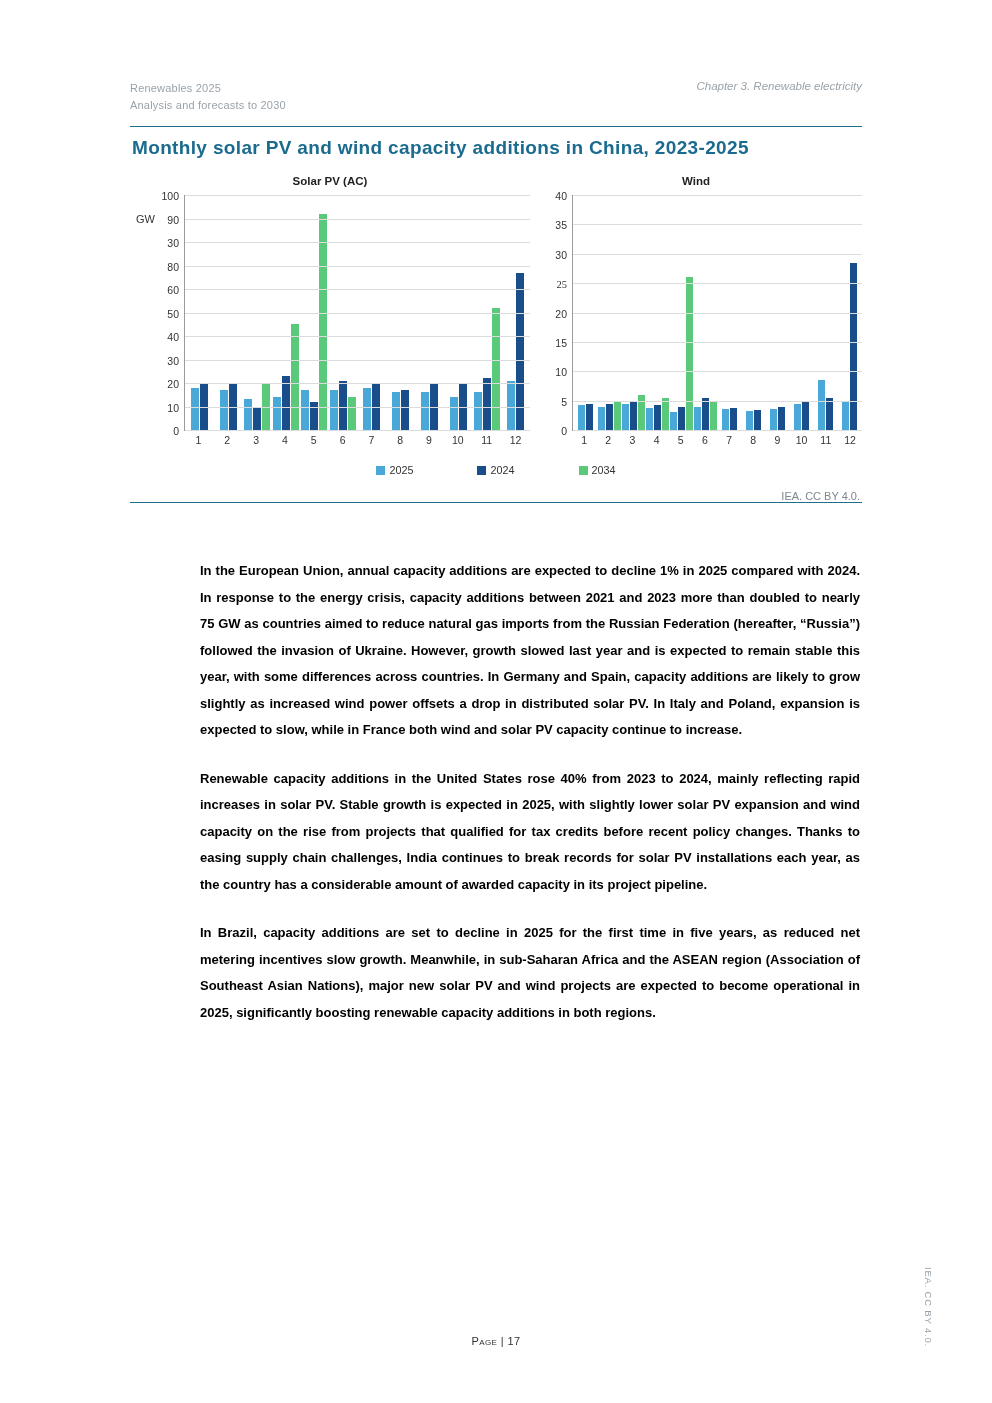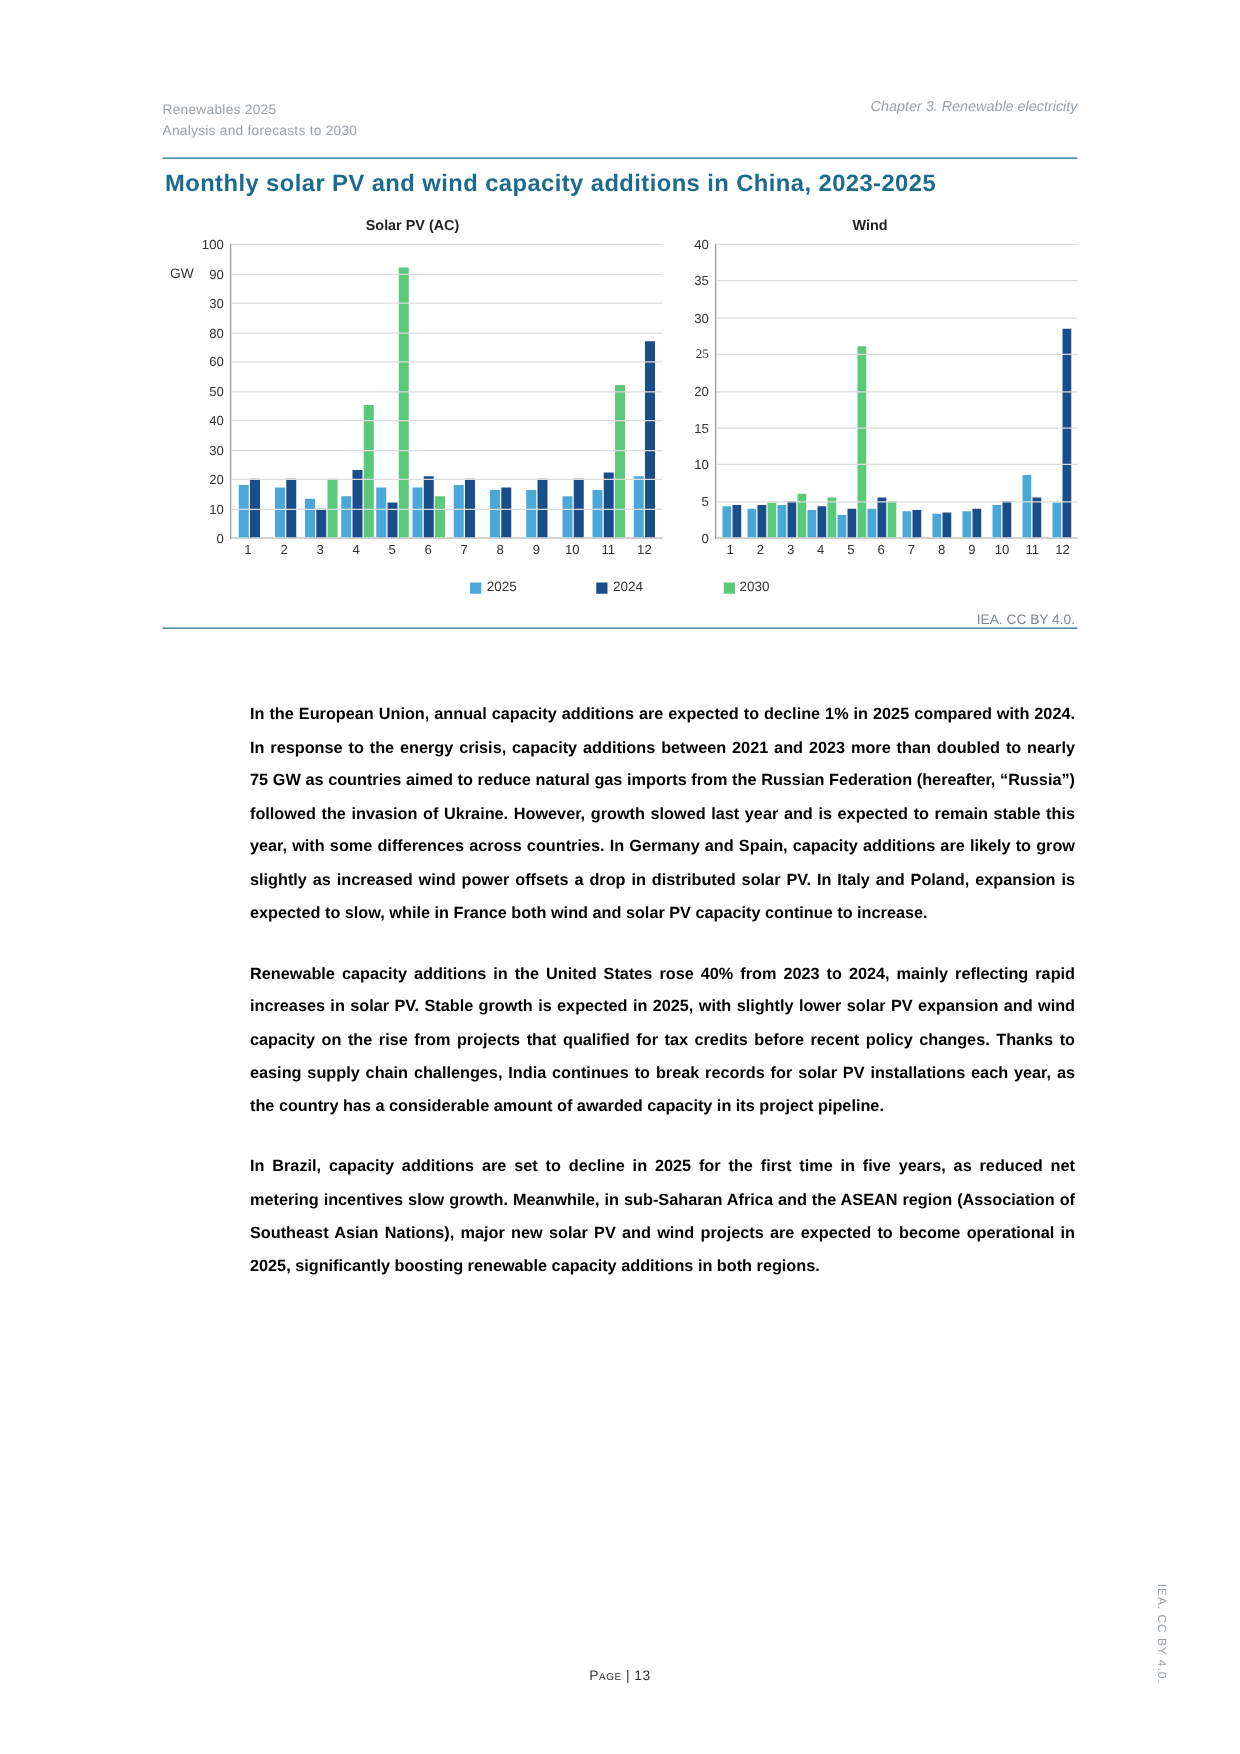--- a/index.html
+++ b/index.html
@@ -437,28 +437,28 @@
     <div class="legend-item">
       <span class="swatch sw2023"></span>
       <span>2025</span>
     </div>
     <div class="legend-item">
       <span class="swatch sw2024"></span>
       <span>2024</span>
     </div>
     <div class="legend-item">
       <span class="swatch sw2025"></span>
-      <span>2030</span>
+      <span>2034</span>
     </div>
   </div>
 
   <div class="cc-note">IEA. CC BY 4.0.</div>
   <div class="fig-bottom-rule"></div>
 </div>
 
 <div class="body-text" id="body-text">
     <p>In the European Union, annual capacity additions are expected to decline 1% in 2025 compared with 2024. In response to the energy crisis, capacity additions between 2021 and 2023 more than doubled to nearly 75 GW as countries aimed to reduce natural gas imports from the Russian Federation (hereafter, “Russia”) followed the invasion of Ukraine. However, growth slowed last year and is expected to remain stable this year, with some differences across countries. In Germany and Spain, capacity additions are likely to grow slightly as increased wind power offsets a drop in distributed solar PV. In Italy and Poland, expansion is expected to slow, while in France both wind and solar PV capacity continue to increase.</p>
     <p>Renewable capacity additions in the United States rose 40% from 2023 to 2024, mainly reflecting rapid increases in solar PV. Stable growth is expected in 2025, with slightly lower solar PV expansion and wind capacity on the rise from projects that qualified for tax credits before recent policy changes. Thanks to easing supply chain challenges, India continues to break records for solar PV installations each year, as the country has a considerable amount of awarded capacity in its project pipeline.</p>
     <p>In Brazil, capacity additions are set to decline in 2025 for the first time in five years, as reduced net metering incentives slow growth. Meanwhile, in sub-Saharan Africa and the ASEAN region (Association of Southeast Asian Nations), major new solar PV and wind projects are expected to become operational in 2025, significantly boosting renewable capacity additions in both regions.</p>
   </div>
 
-<div class="footer-page">Page | 13</div>
+<div class="footer-page">Page | 17</div>
 <div class="side-cc">IEA. CC BY 4.0.</div>
 
 </body></html>

